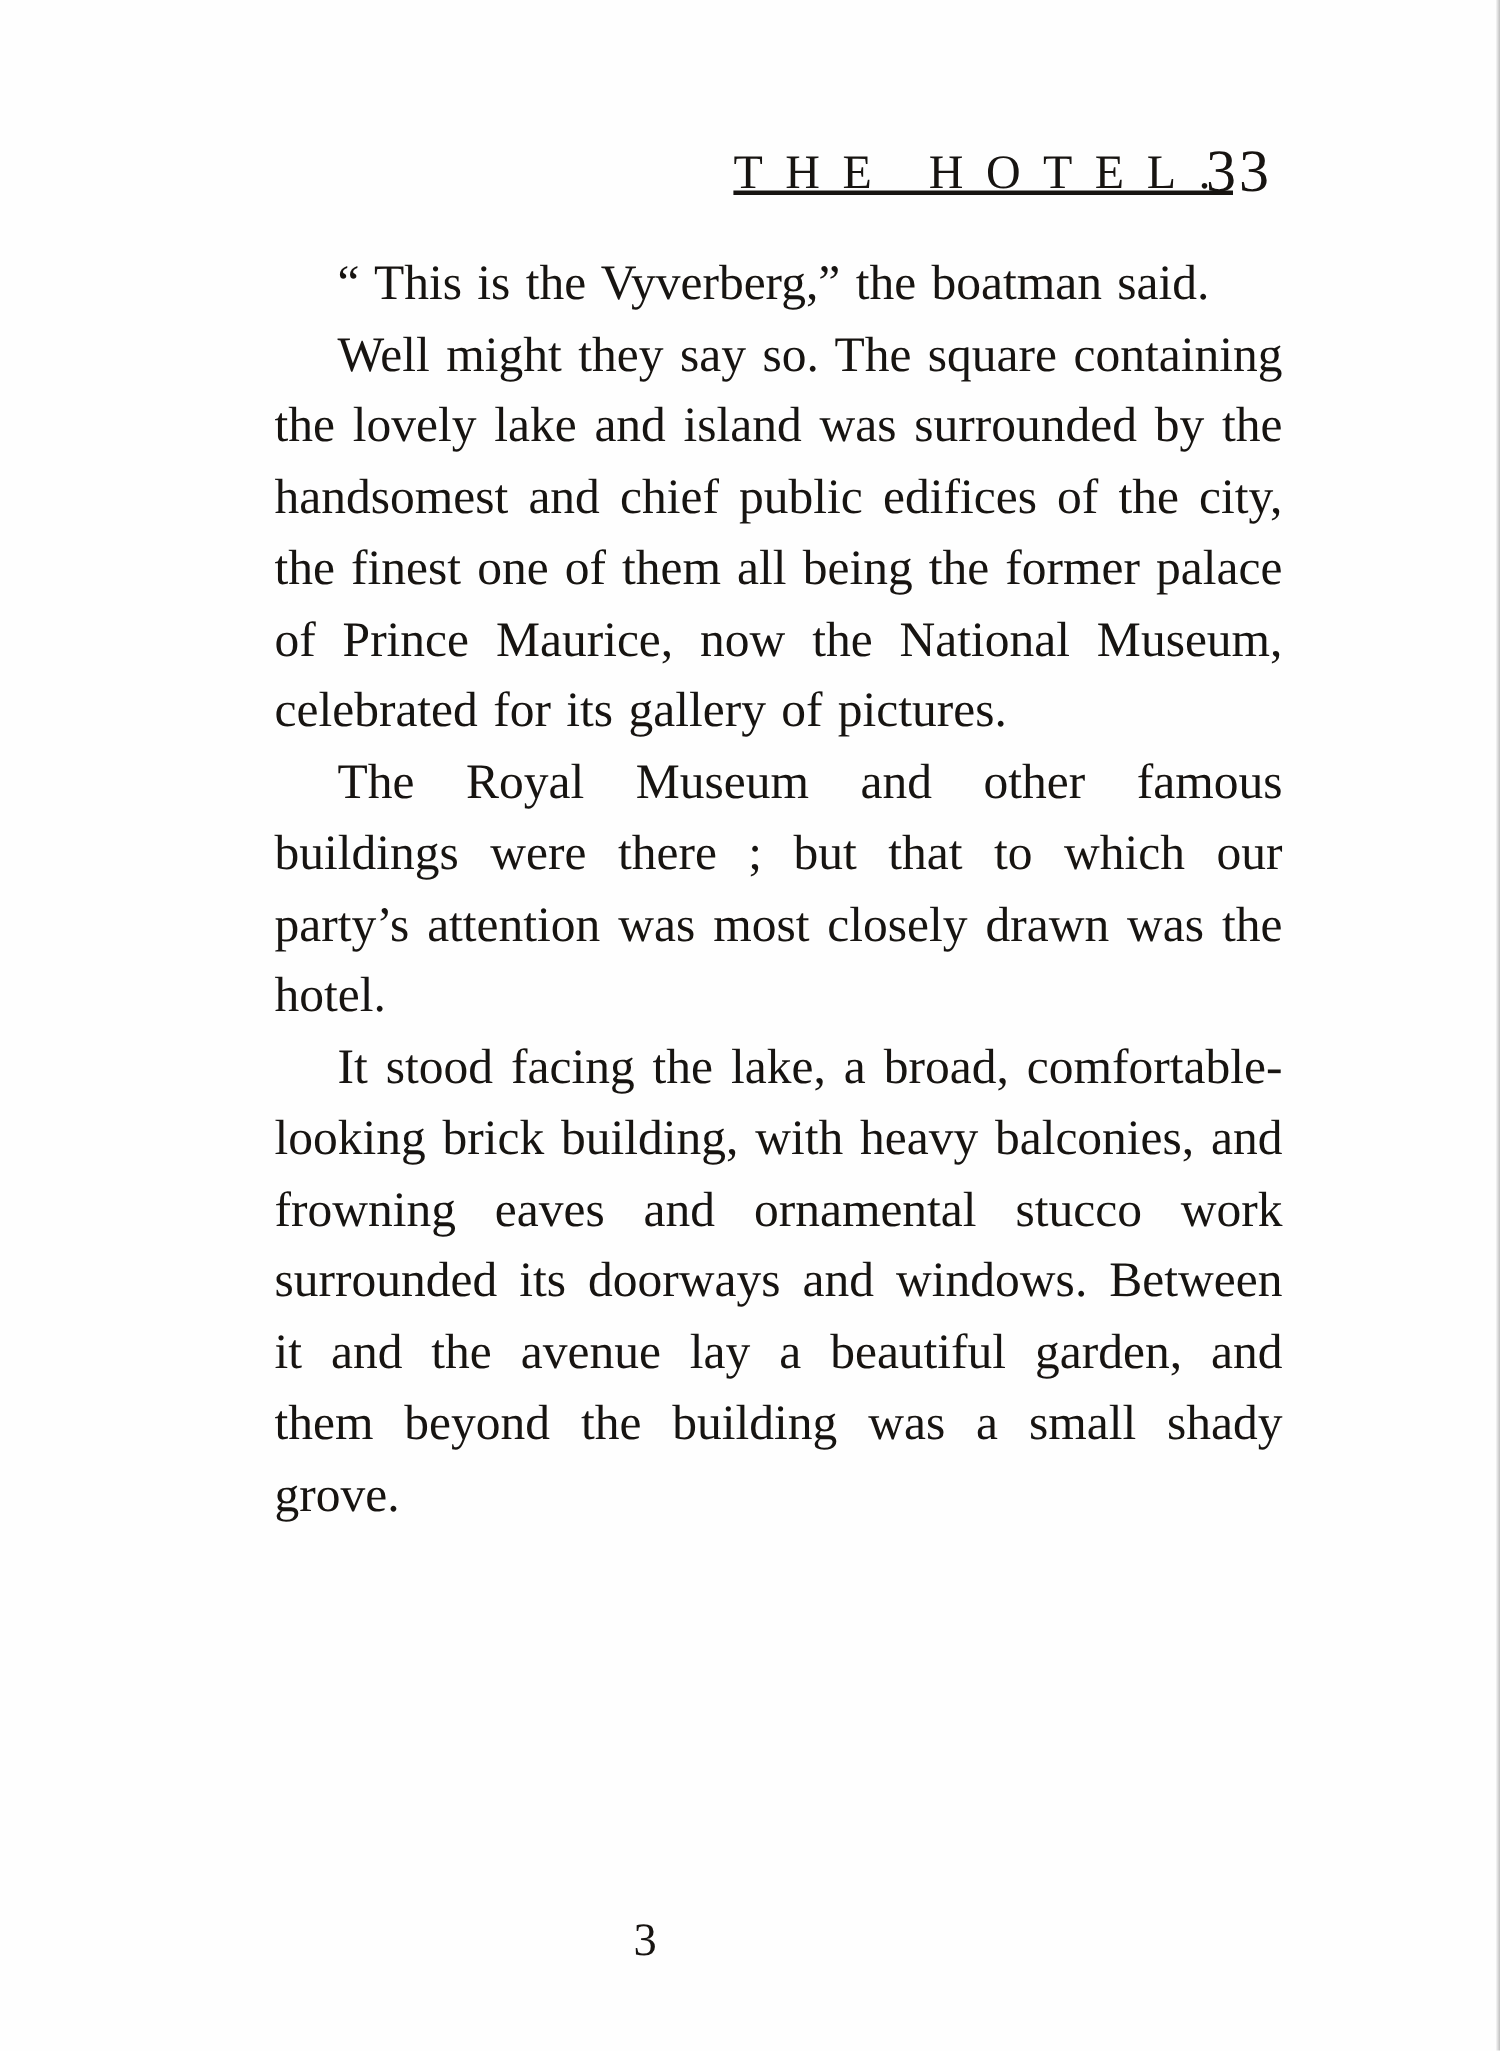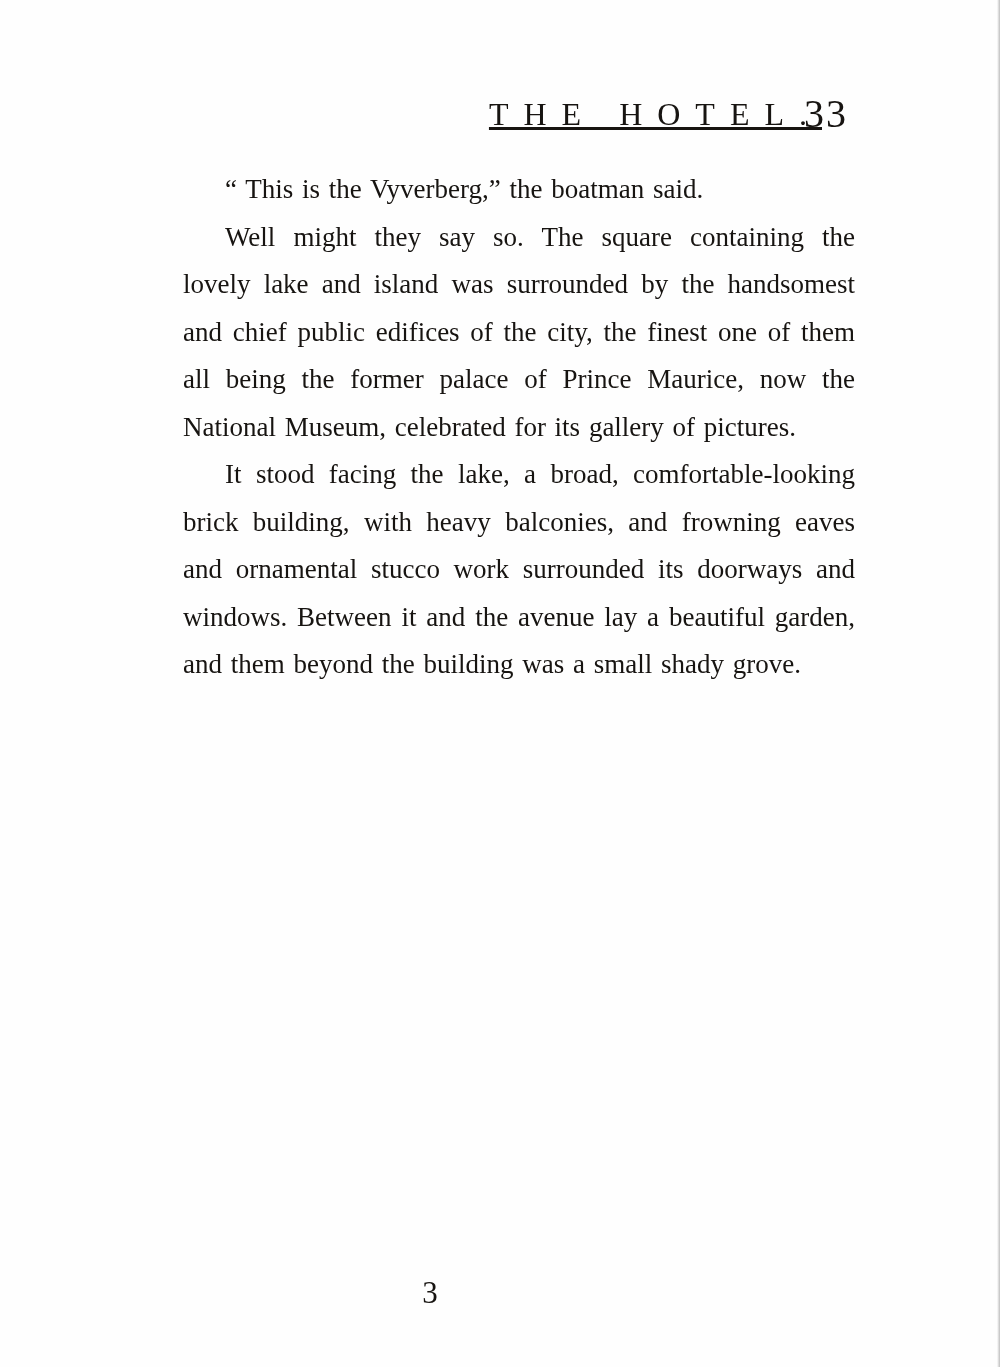--- a/index.html
+++ b/index.html
@@ -48,21 +48,21 @@
     }
     .page-number {
       position: absolute;
       right: 4px;
       top: -6px;
       font-size: 40px;
       letter-spacing: 2px;
     }
     .text-block {
       margin: 26px 145px 0 183px;
-      font-size: 27px;
+      font-size: 33px;
       line-height: 47.5px;
       text-align: justify;
       word-spacing: 2px;
     }
     .text-block p {
       margin: 0;
       text-indent: 42px;
     }
     .footer {
       position: absolute;
@@ -79,20 +79,21 @@
 <div class="page">
 
   <div class="header">
     <div class="running-title">THE HOTEL.</div>
     <div class="page-number">33</div>
   </div>
 
   <div class="text-block">
     <p>“ This is the Vyverberg,” the boatman said.</p>
     <p>Well might they say so.  The square containing the lovely lake and island was surrounded by the handsomest and chief public edifices of the city, the finest one of them all being the former palace of Prince Maurice, now the National Museum, celebrated for its gallery of  pictures.</p>
+    <p>The Royal Museum and other famous buildings were there ; but that to which our party’s attention was most closely drawn was the hotel.</p>
     <p>It stood facing the lake, a broad, comfortable-looking brick building, with heavy balconies, and frowning eaves and ornamental stucco work surrounded its doorways and windows.  Between it and the avenue lay a beautiful garden, and them beyond the building was a small shady grove.</p>
   </div>
 
   <div class="footer">
     <span>3</span>
   </div>
 
   <div class="scan-edge"></div>
 
 </div>

